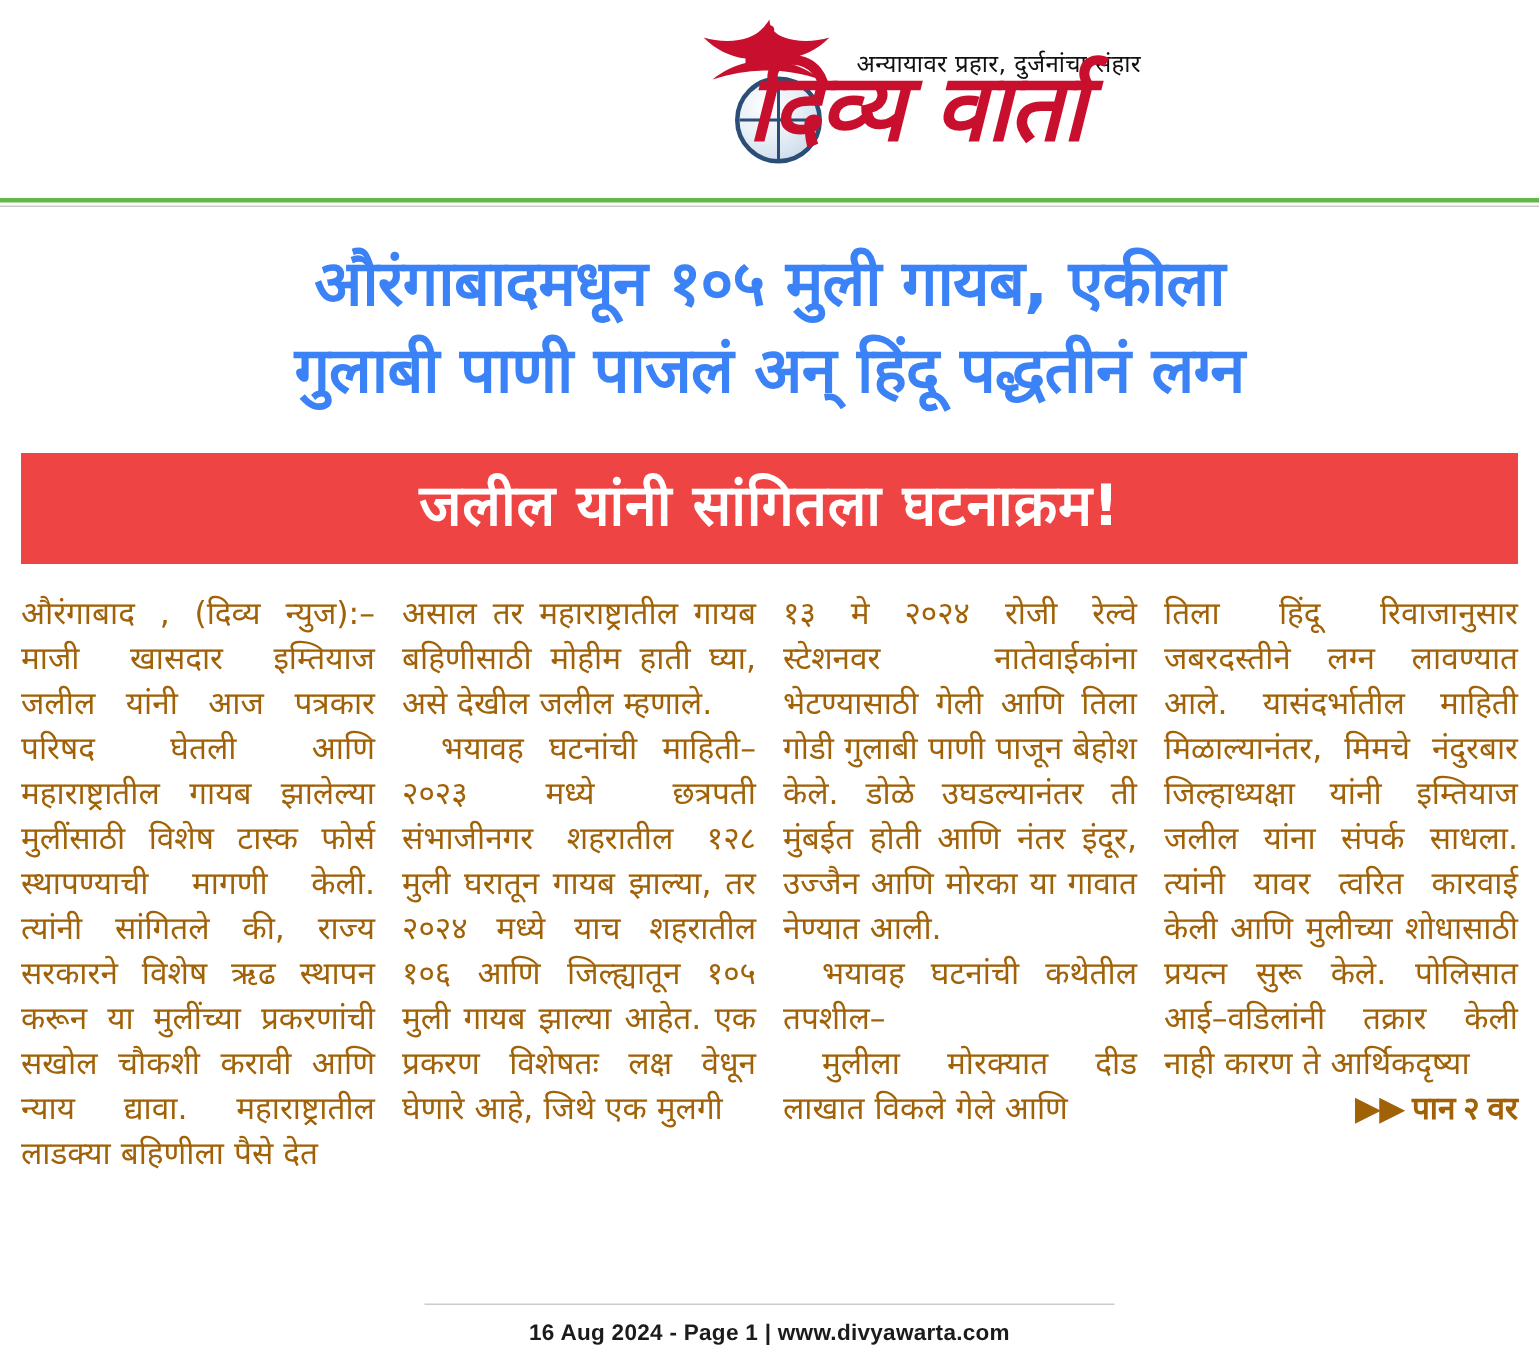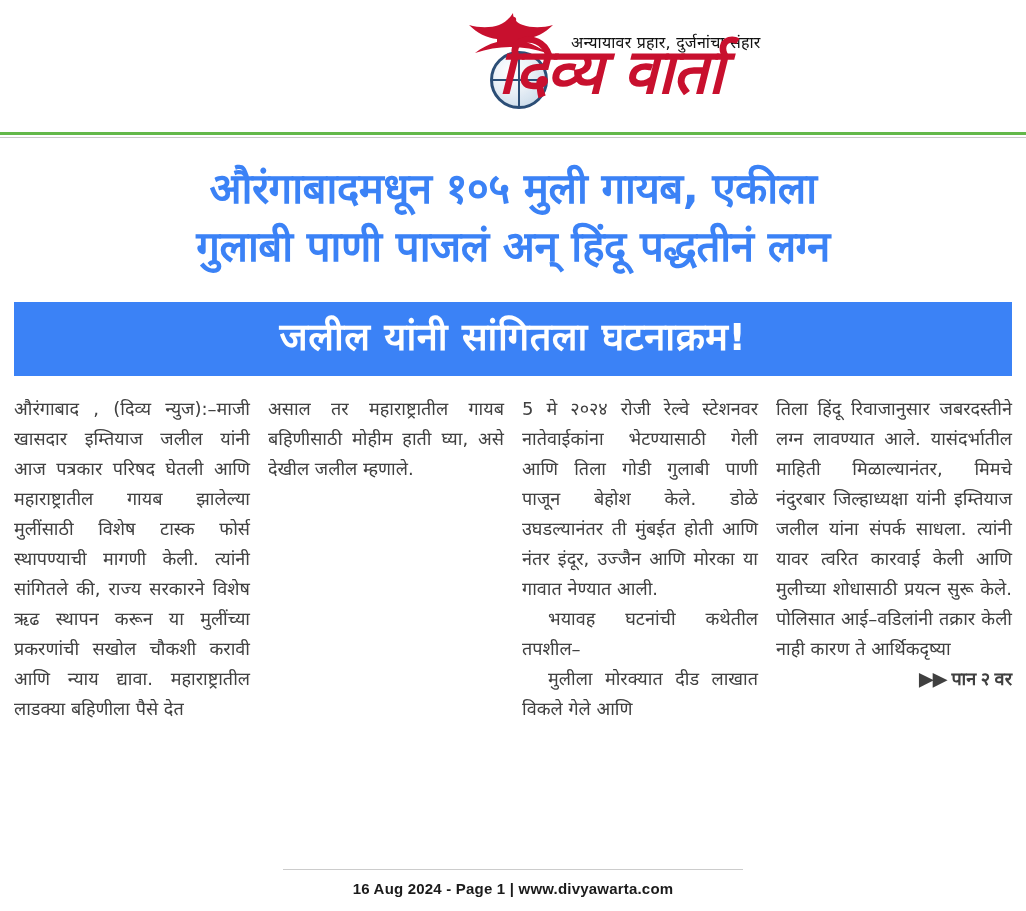--- a/index.html
+++ b/index.html
@@ -111,40 +111,40 @@
     font-size: 42px;
     line-height: 58px;
     letter-spacing: -0.5px;
     font-family: "DejaVu Sans", sans-serif;
   }
   .headline .line { display: block; }
 
   
   .subbar {
     margin: 26px 14px 0 14px;
-    background: #3b82f6;
+    background: #ef4444;
     color: #ffffff;
     text-align: center;
     font-weight: bold;
     font-size: 38px;
     line-height: 1;
     padding: 16px 10px 20px 10px;
     letter-spacing: 0.5px;
     font-family: "DejaVu Sans", sans-serif;
   }
 
   
   .body-cols {
     margin: 18px 14px 0 14px;
     display: grid;
     grid-template-columns: repeat(4, 1fr);
     column-gap: 18px;
-    font-size: 18px;
+    font-size: 21px;
     line-height: 30px;
-    color: #404040;
+    color: #a16207;
     text-align: justify;
     text-justify: inter-word;
     font-family: "DejaVu Sans", sans-serif;
   }
   .col p { margin: 0 0 0 0; }
   .col p + p { margin-top: 0; }
   .col .indent { text-indent: 26px; }
   .cont {
     text-align: right;
     font-weight: bold;
@@ -209,24 +209,25 @@
   <div class="subbar">जलील यांनी सांगितला घटनाक्रम!</div>
 
   <div class="body-cols">
 
     <div class="col">
       <p>औरंगाबाद , (दिव्य न्युज):–माजी खासदार इम्तियाज जलील यांनी आज पत्रकार परिषद घेतली आणि महाराष्ट्रातील गायब झालेल्या मुलींसाठी विशेष टास्क फोर्स स्थापण्याची मागणी केली. त्यांनी सांगितले की, राज्य सरकारने विशेष ऋढ स्थापन करून या मुलींच्या प्रकरणांची सखोल चौकशी करावी आणि न्याय द्यावा. महाराष्ट्रातील लाडक्या बहिणीला पैसे देत</p>
     </div>
 
     <div class="col">
       <p>असाल तर महाराष्ट्रातील गायब बहिणीसाठी मोहीम हाती घ्या, असे देखील जलील म्हणाले.</p>
-    </div>
-
-    <div class="col">
-      <p>5 मे २०२४ रोजी रेल्वे स्टेशनवर नातेवाईकांना भेटण्यासाठी गेली आणि तिला गोडी गुलाबी पाणी पाजून बेहोश केले. डोळे उघडल्यानंतर ती मुंबईत होती आणि नंतर इंदूर, उज्जैन आणि मोरका या गावात नेण्यात आली.</p>
+      <p class="indent">भयावह घटनांची माहिती– २०२३ मध्ये छत्रपती संभाजीनगर शहरातील १२८ मुली घरातून गायब झाल्या, तर २०२४ मध्ये याच शहरातील १०६ आणि जिल्ह्यातून १०५ मुली गायब झाल्या आहेत. एक प्रकरण विशेषतः लक्ष वेधून घेणारे आहे, जिथे एक मुलगी</p>
+    </div>
+
+    <div class="col">
+      <p>१३ मे २०२४ रोजी रेल्वे स्टेशनवर नातेवाईकांना भेटण्यासाठी गेली आणि तिला गोडी गुलाबी पाणी पाजून बेहोश केले. डोळे उघडल्यानंतर ती मुंबईत होती आणि नंतर इंदूर, उज्जैन आणि मोरका या गावात नेण्यात आली.</p>
       <p class="indent">भयावह घटनांची कथेतील तपशील–</p>
       <p class="indent">मुलीला मोरक्यात दीड लाखात विकले गेले आणि</p>
     </div>
 
     <div class="col">
       <p>तिला हिंदू रिवाजानुसार जबरदस्तीने लग्न लावण्यात आले. यासंदर्भातील माहिती मिळाल्यानंतर, मिमचे नंदुरबार जिल्हाध्यक्षा यांनी इम्तियाज जलील यांना संपर्क साधला. त्यांनी यावर त्वरित कारवाई केली आणि मुलीच्या शोधासाठी प्रयत्न सुरू केले. पोलिसात आई–वडिलांनी तक्रार केली नाही कारण ते आर्थिकदृष्या</p>
       <p class="cont">▶▶ पान २ वर</p>
     </div>
 
   </div>

